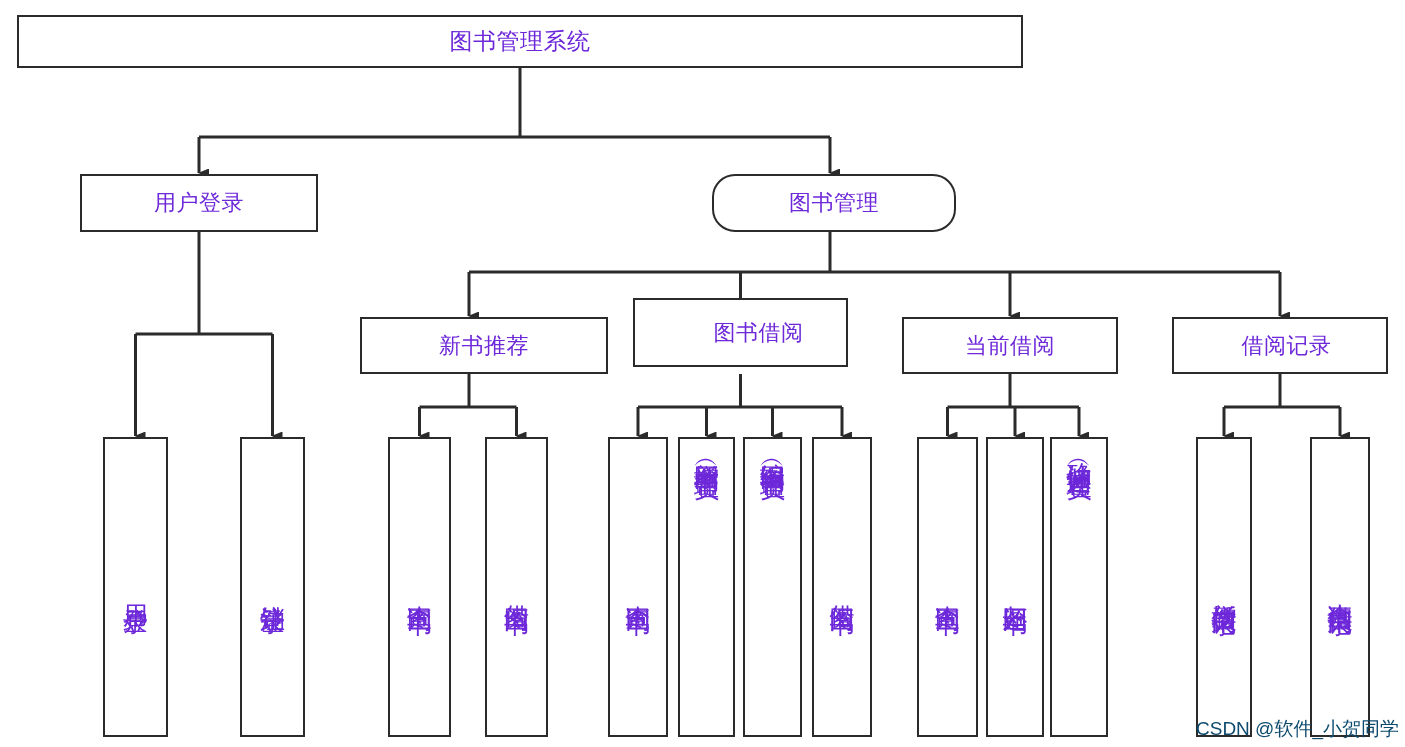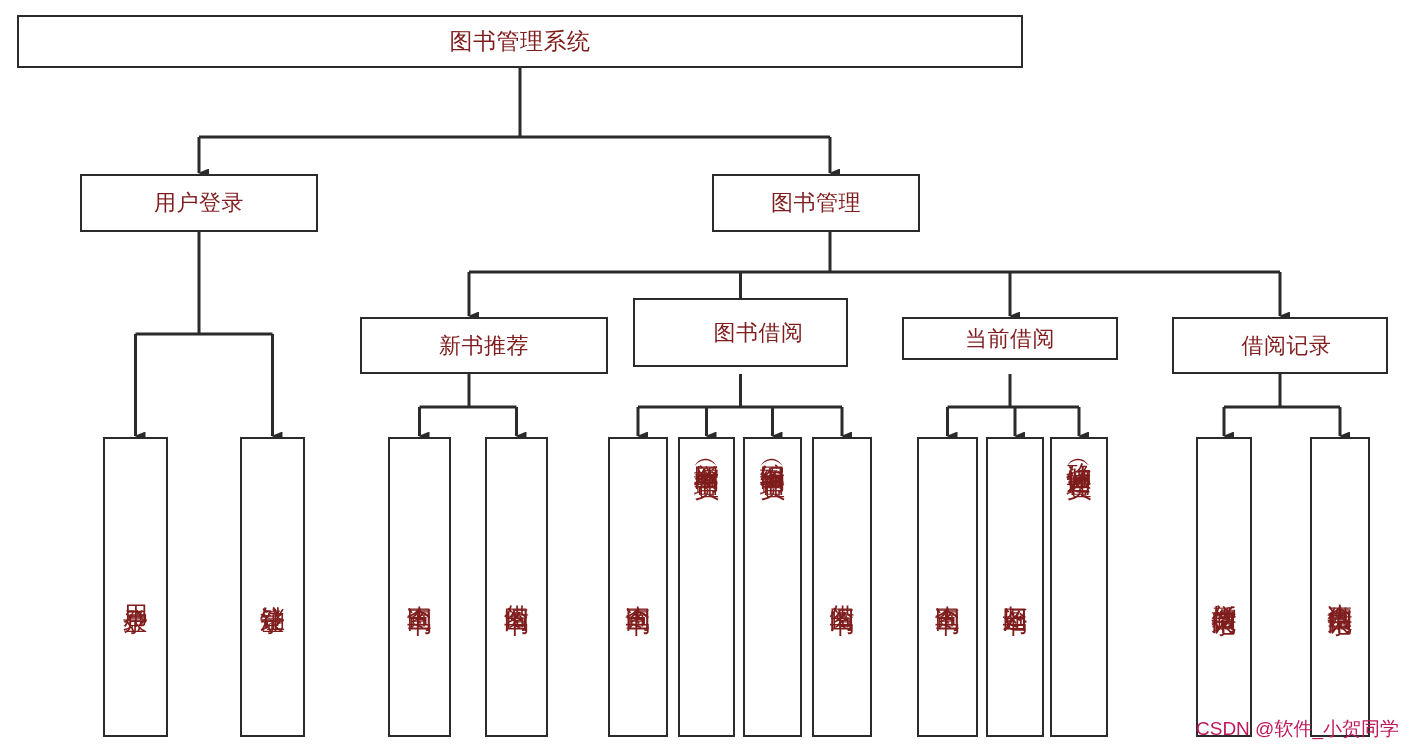--- a/index.html
+++ b/index.html
@@ -29,21 +29,21 @@
     position: absolute;
     box-sizing: border-box;
     background: #ffffff;
     border: 2px solid #2b2b2b;
     display: flex;
     align-items: center;
     justify-content: center;
     overflow: hidden;
   }
   .node-label {
-    color: #7f1d1d;
+    color: #6d28d9;
     letter-spacing: 0.5px;
     line-height: 1.18;
     white-space: nowrap;
   }
   .node.horizontal .node-label {
     writing-mode: horizontal-tb;
     font-size: 22px;
   }
   .node.root .node-label {
     font-size: 23px;
@@ -59,21 +59,21 @@
     letter-spacing: 2px;
     line-height: 1;
     margin: 0 auto;
   }
   .node.vertical.center .node-label {
     margin-top: auto;
     margin-bottom: auto;
   }
   .watermark {
     position: absolute;
-    color: #be185d;
+    color: #0c4a6e;
     font-size: 19px;
     white-space: nowrap;
     user-select: none;
   }
 </style>
 </head>
 <body>
 
 <div id="diagram-root">
   <svg class="wires" viewBox="0 0 1405 747" xmlns="http://www.w3.org/2000/svg">
@@ -119,30 +119,30 @@
       </g>
   </svg>
 
   <div id="node-layer">
       <div class="node horizontal root" style="left: 17px; top: 15px; width: 1006px; height: 53px;">
         <span class="node-label">图书管理系统</span>
       </div>
       <div class="node horizontal" style="left: 80px; top: 174px; width: 238px; height: 58px;">
         <span class="node-label">用户登录</span>
       </div>
-      <div class="node horizontal" style="left: 712px; top: 174px; width: 208px; height: 58px;">
+      <div class="node horizontal" style="left: 712px; top: 174px; width: 244px; height: 58px; border-radius: 23px;">
         <span class="node-label">图书管理</span>
       </div>
       <div class="node horizontal" style="left: 360px; top: 317px; width: 248px; height: 57px;">
         <span class="node-label">新书推荐</span>
       </div>
       <div class="node horizontal" style="left: 633px; top: 298px; width: 215px; height: 69px; padding-left: 36px;">
         <span class="node-label">图书借阅</span>
       </div>
-      <div class="node horizontal" style="left: 902px; top: 317px; width: 216px; height: 43px;">
+      <div class="node horizontal" style="left: 902px; top: 317px; width: 216px; height: 57px;">
         <span class="node-label">当前借阅</span>
       </div>
       <div class="node horizontal" style="left: 1172px; top: 317px; width: 216px; height: 57px; padding-left: 13px;">
         <span class="node-label">借阅记录</span>
       </div>
       <div class="node vertical center" style="left: 103px; top: 437px; width: 65px; height: 300px;">
         <span class="node-label">用户登录</span>
       </div>
       <div class="node vertical center" style="left: 240px; top: 437px; width: 65px; height: 300px;">
         <span class="node-label">注销登录</span>

